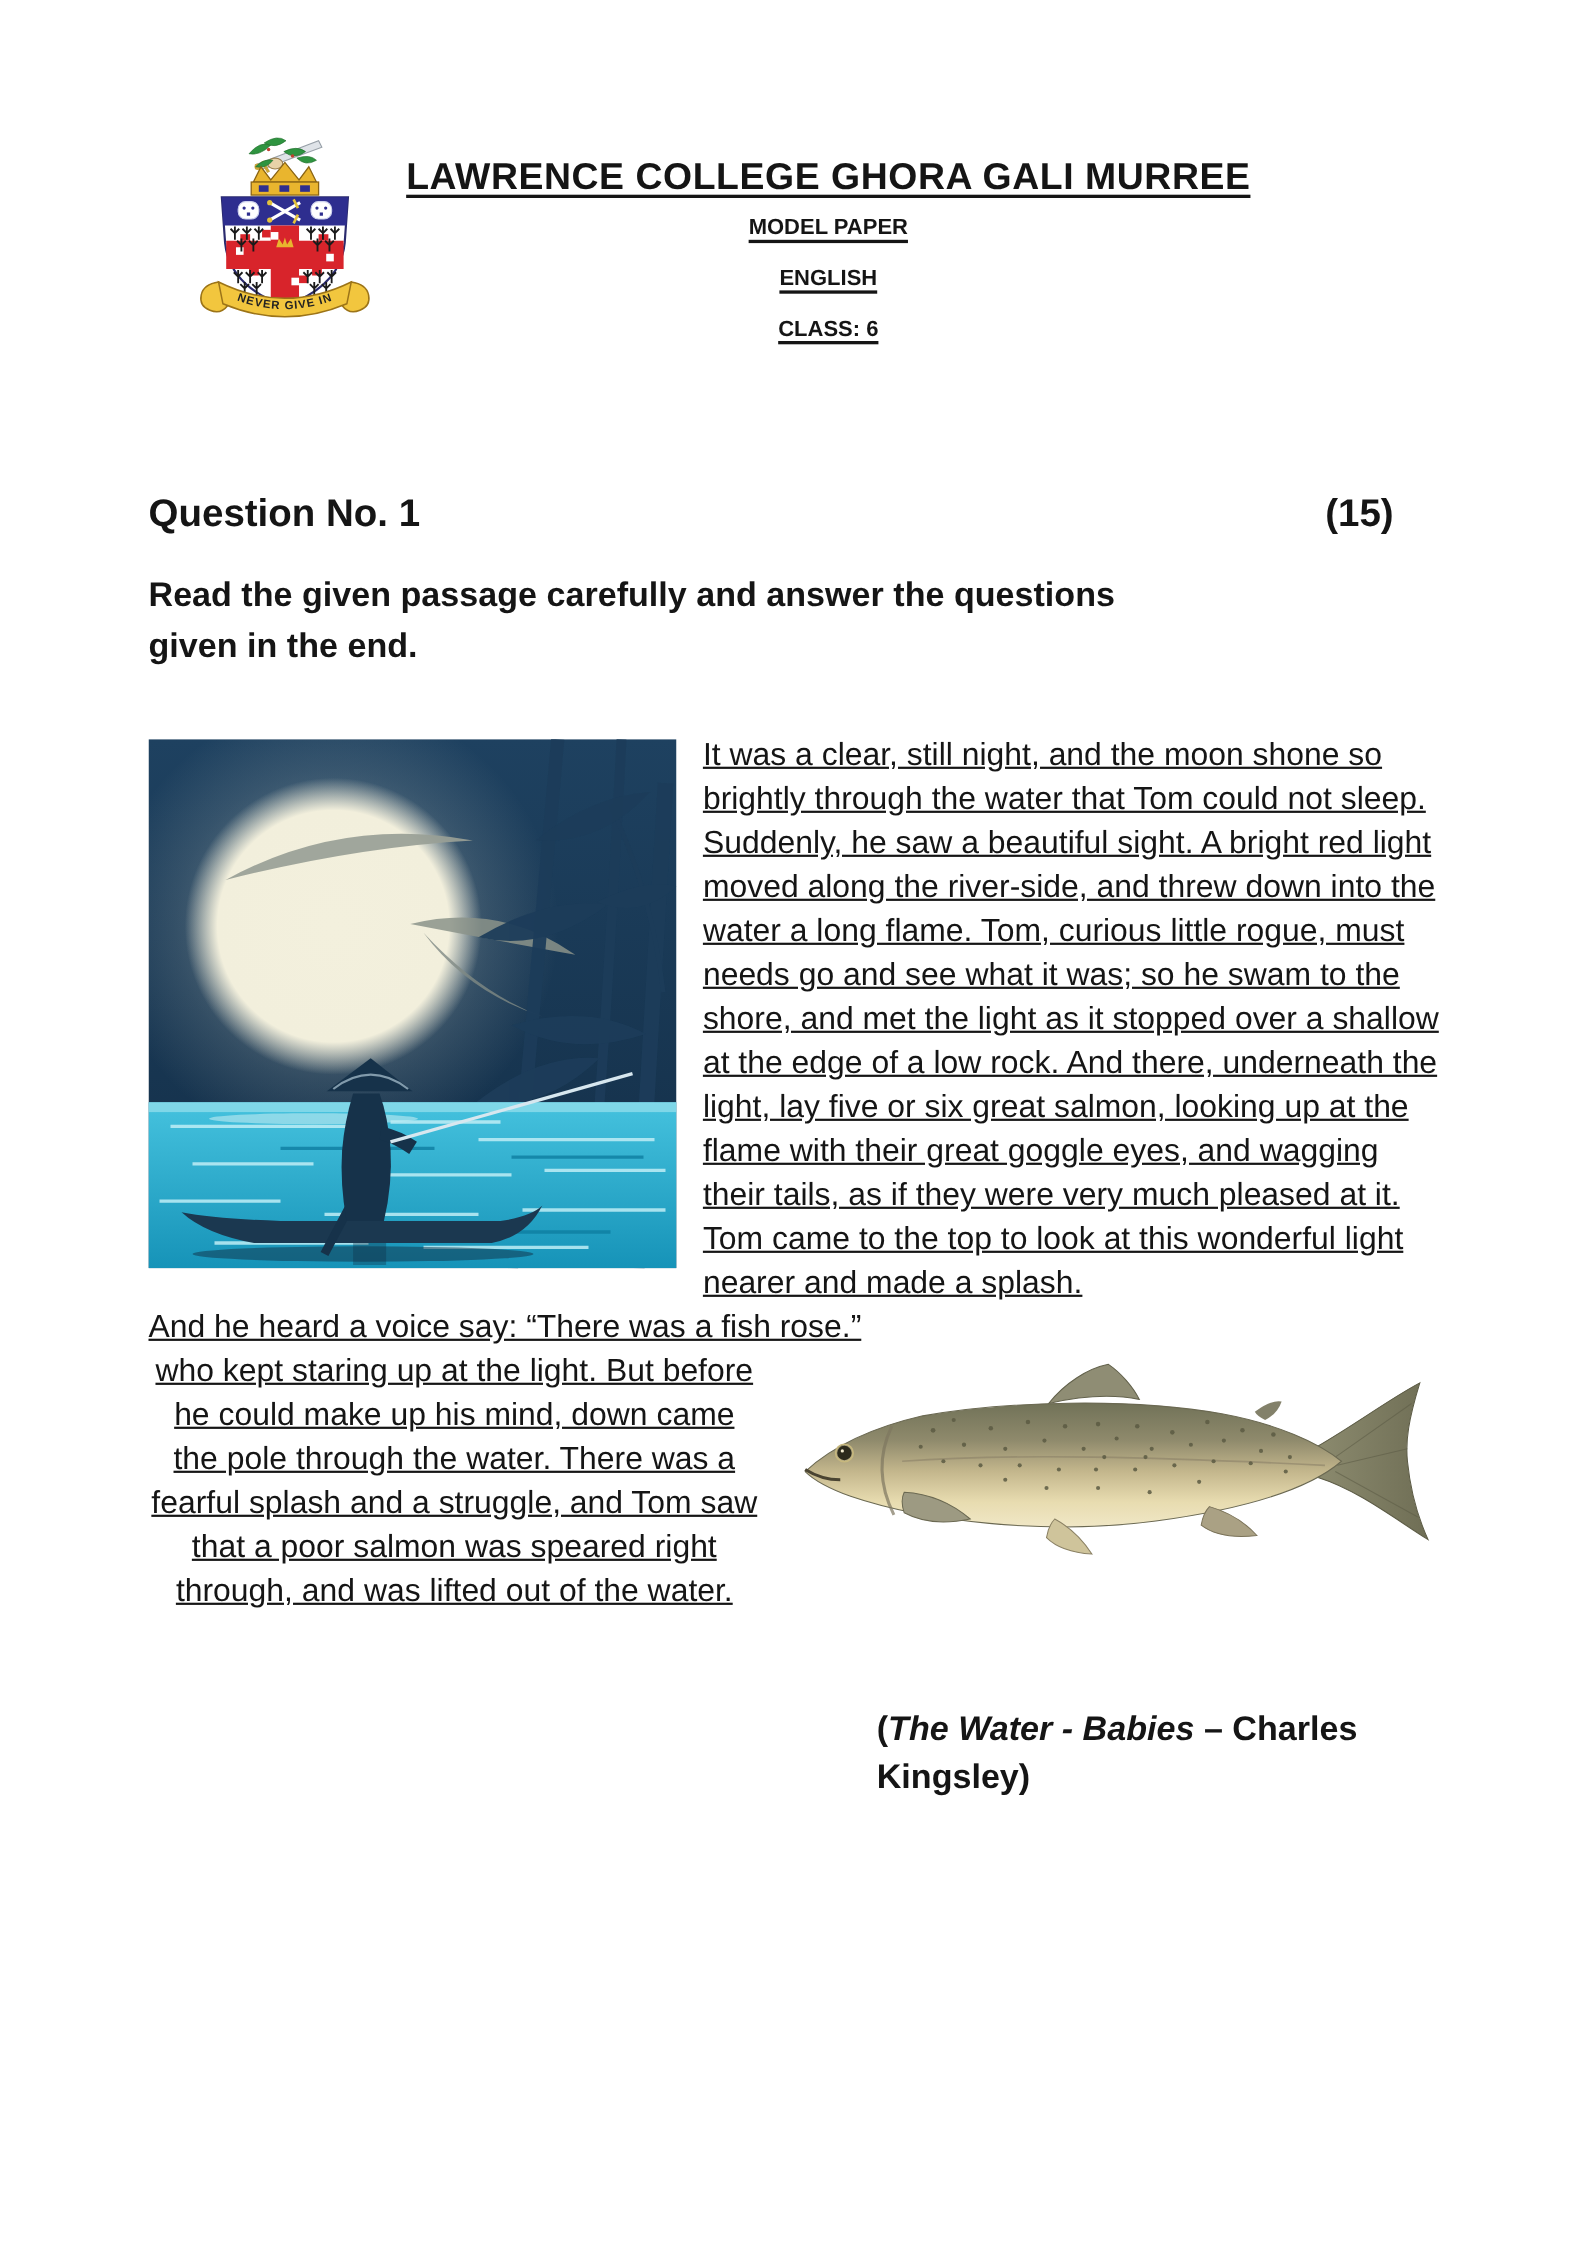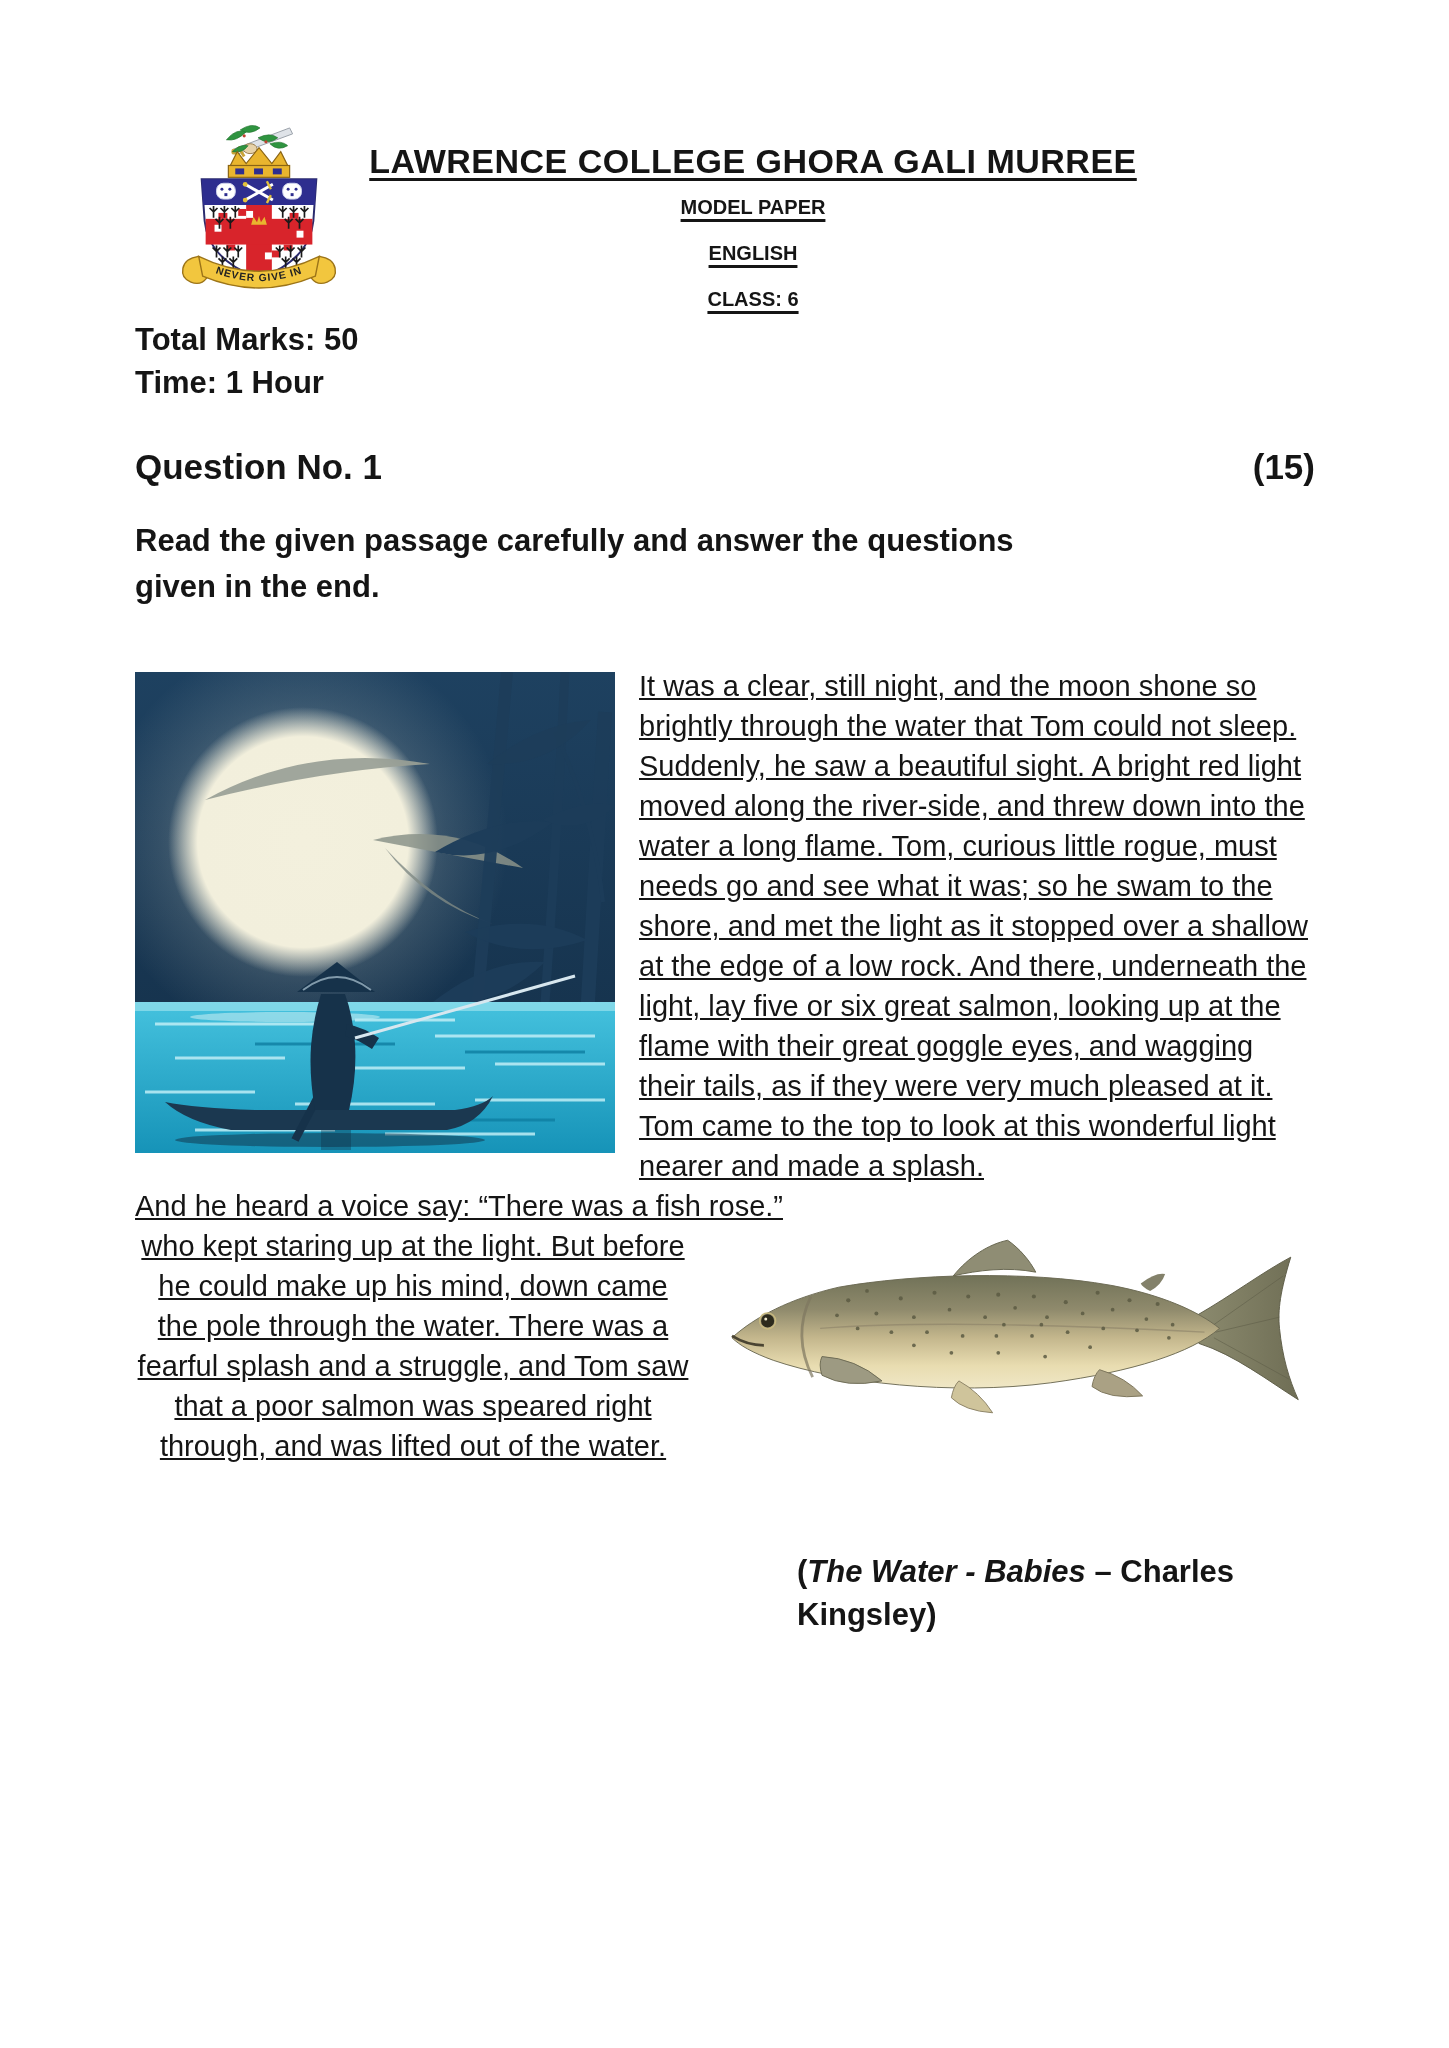--- a/index.html
+++ b/index.html
@@ -10,21 +10,21 @@
   }
   
   .crest{position:absolute;left:175px;top:118px;width:168px;height:176px;}
   .titles{position:absolute;left:328px;top:138px;width:850px;text-align:center;font-weight:700;}
   .titles .t1{font-size:34px;line-height:46px;text-decoration:underline;text-decoration-thickness:3px;text-underline-offset:5px;letter-spacing:.5px;}
   .titles .t2{font-size:20px;line-height:46px;text-decoration:underline;text-decoration-thickness:3px;text-underline-offset:5px;}
   
   .meta{position:absolute;left:135px;top:318px;font-weight:700;font-size:31px;line-height:43px;}
   
   .qrow{position:absolute;left:135px;top:446px;width:1180px;display:flex;justify-content:space-between;align-items:flex-start;font-weight:700;font-size:35px;line-height:42px;}
-  .qrow .marks{}
+  .qrow .marks{margin-right:48px;}
   
   .instruction{position:absolute;left:135px;top:518px;width:950px;font-weight:700;font-size:31px;line-height:46px;}
   
   .content{position:absolute;left:135px;top:666px;width:1182px;font-size:29px;line-height:40px;}
   .content p{margin:0;text-decoration:underline;}
   .moon-fig{float:left;width:480px;height:481px;margin:6px 24px 12px 0;}
   .fish-wrap{margin-top:0;text-align:center;}
   .fish-fig{float:right;width:600px;height:205px;margin:6px 0 8px 26px;}
   .attribution{clear:both;margin:84px 0 0 662px;width:474px;font-weight:700;font-size:31px;line-height:43px;}
   .attribution i{}
@@ -145,24 +145,20 @@
     </g>
   </svg>
 
   <div class="titles">
     <div class="t1">LAWRENCE COLLEGE GHORA GALI MURREE</div>
     <div class="t2">MODEL PAPER</div>
     <div class="t2">ENGLISH</div>
     <div class="t2">CLASS: 6</div>
   </div>
 
-  <div class="meta">
-    <div>Total Marks: 50</div>
-    <div>Time: 1 Hour</div>
-  </div>
 
   <div class="qrow">
     <span>Question No. 1</span>
     <span class="marks">(15)</span>
   </div>
 
   <div class="instruction">Read the given passage carefully and answer the questions given in the end.</div>
 
   <div class="content">
 

